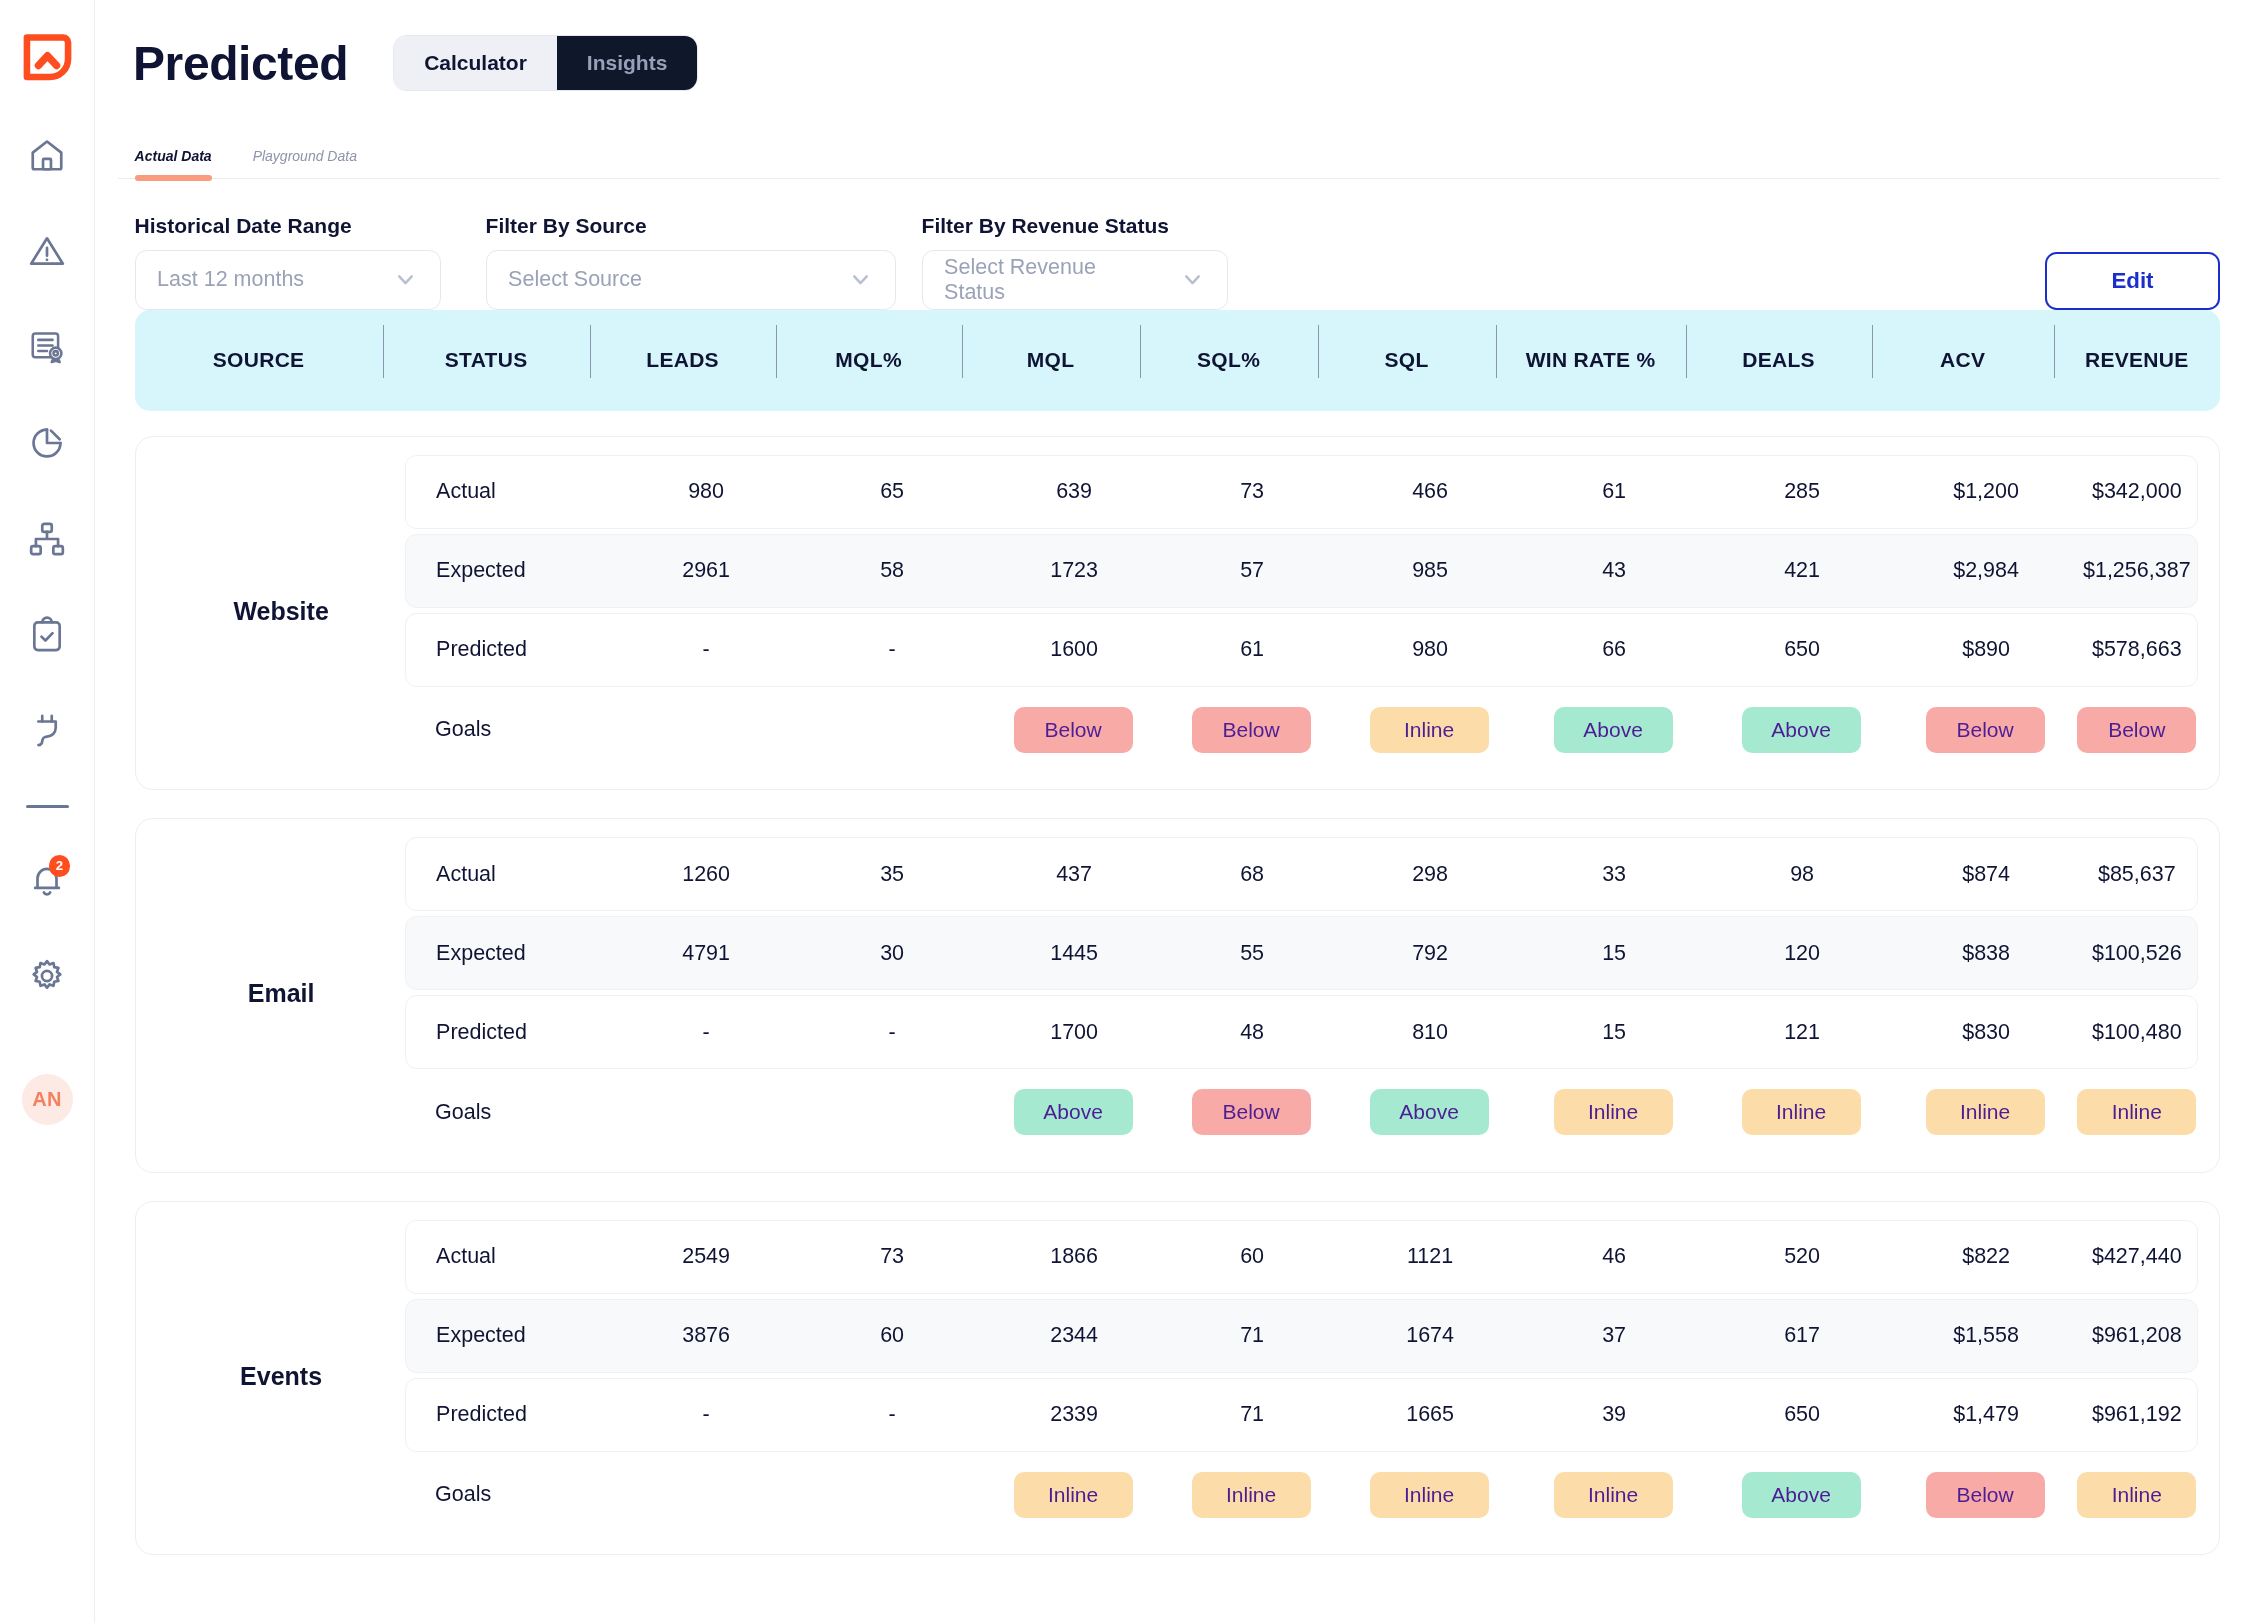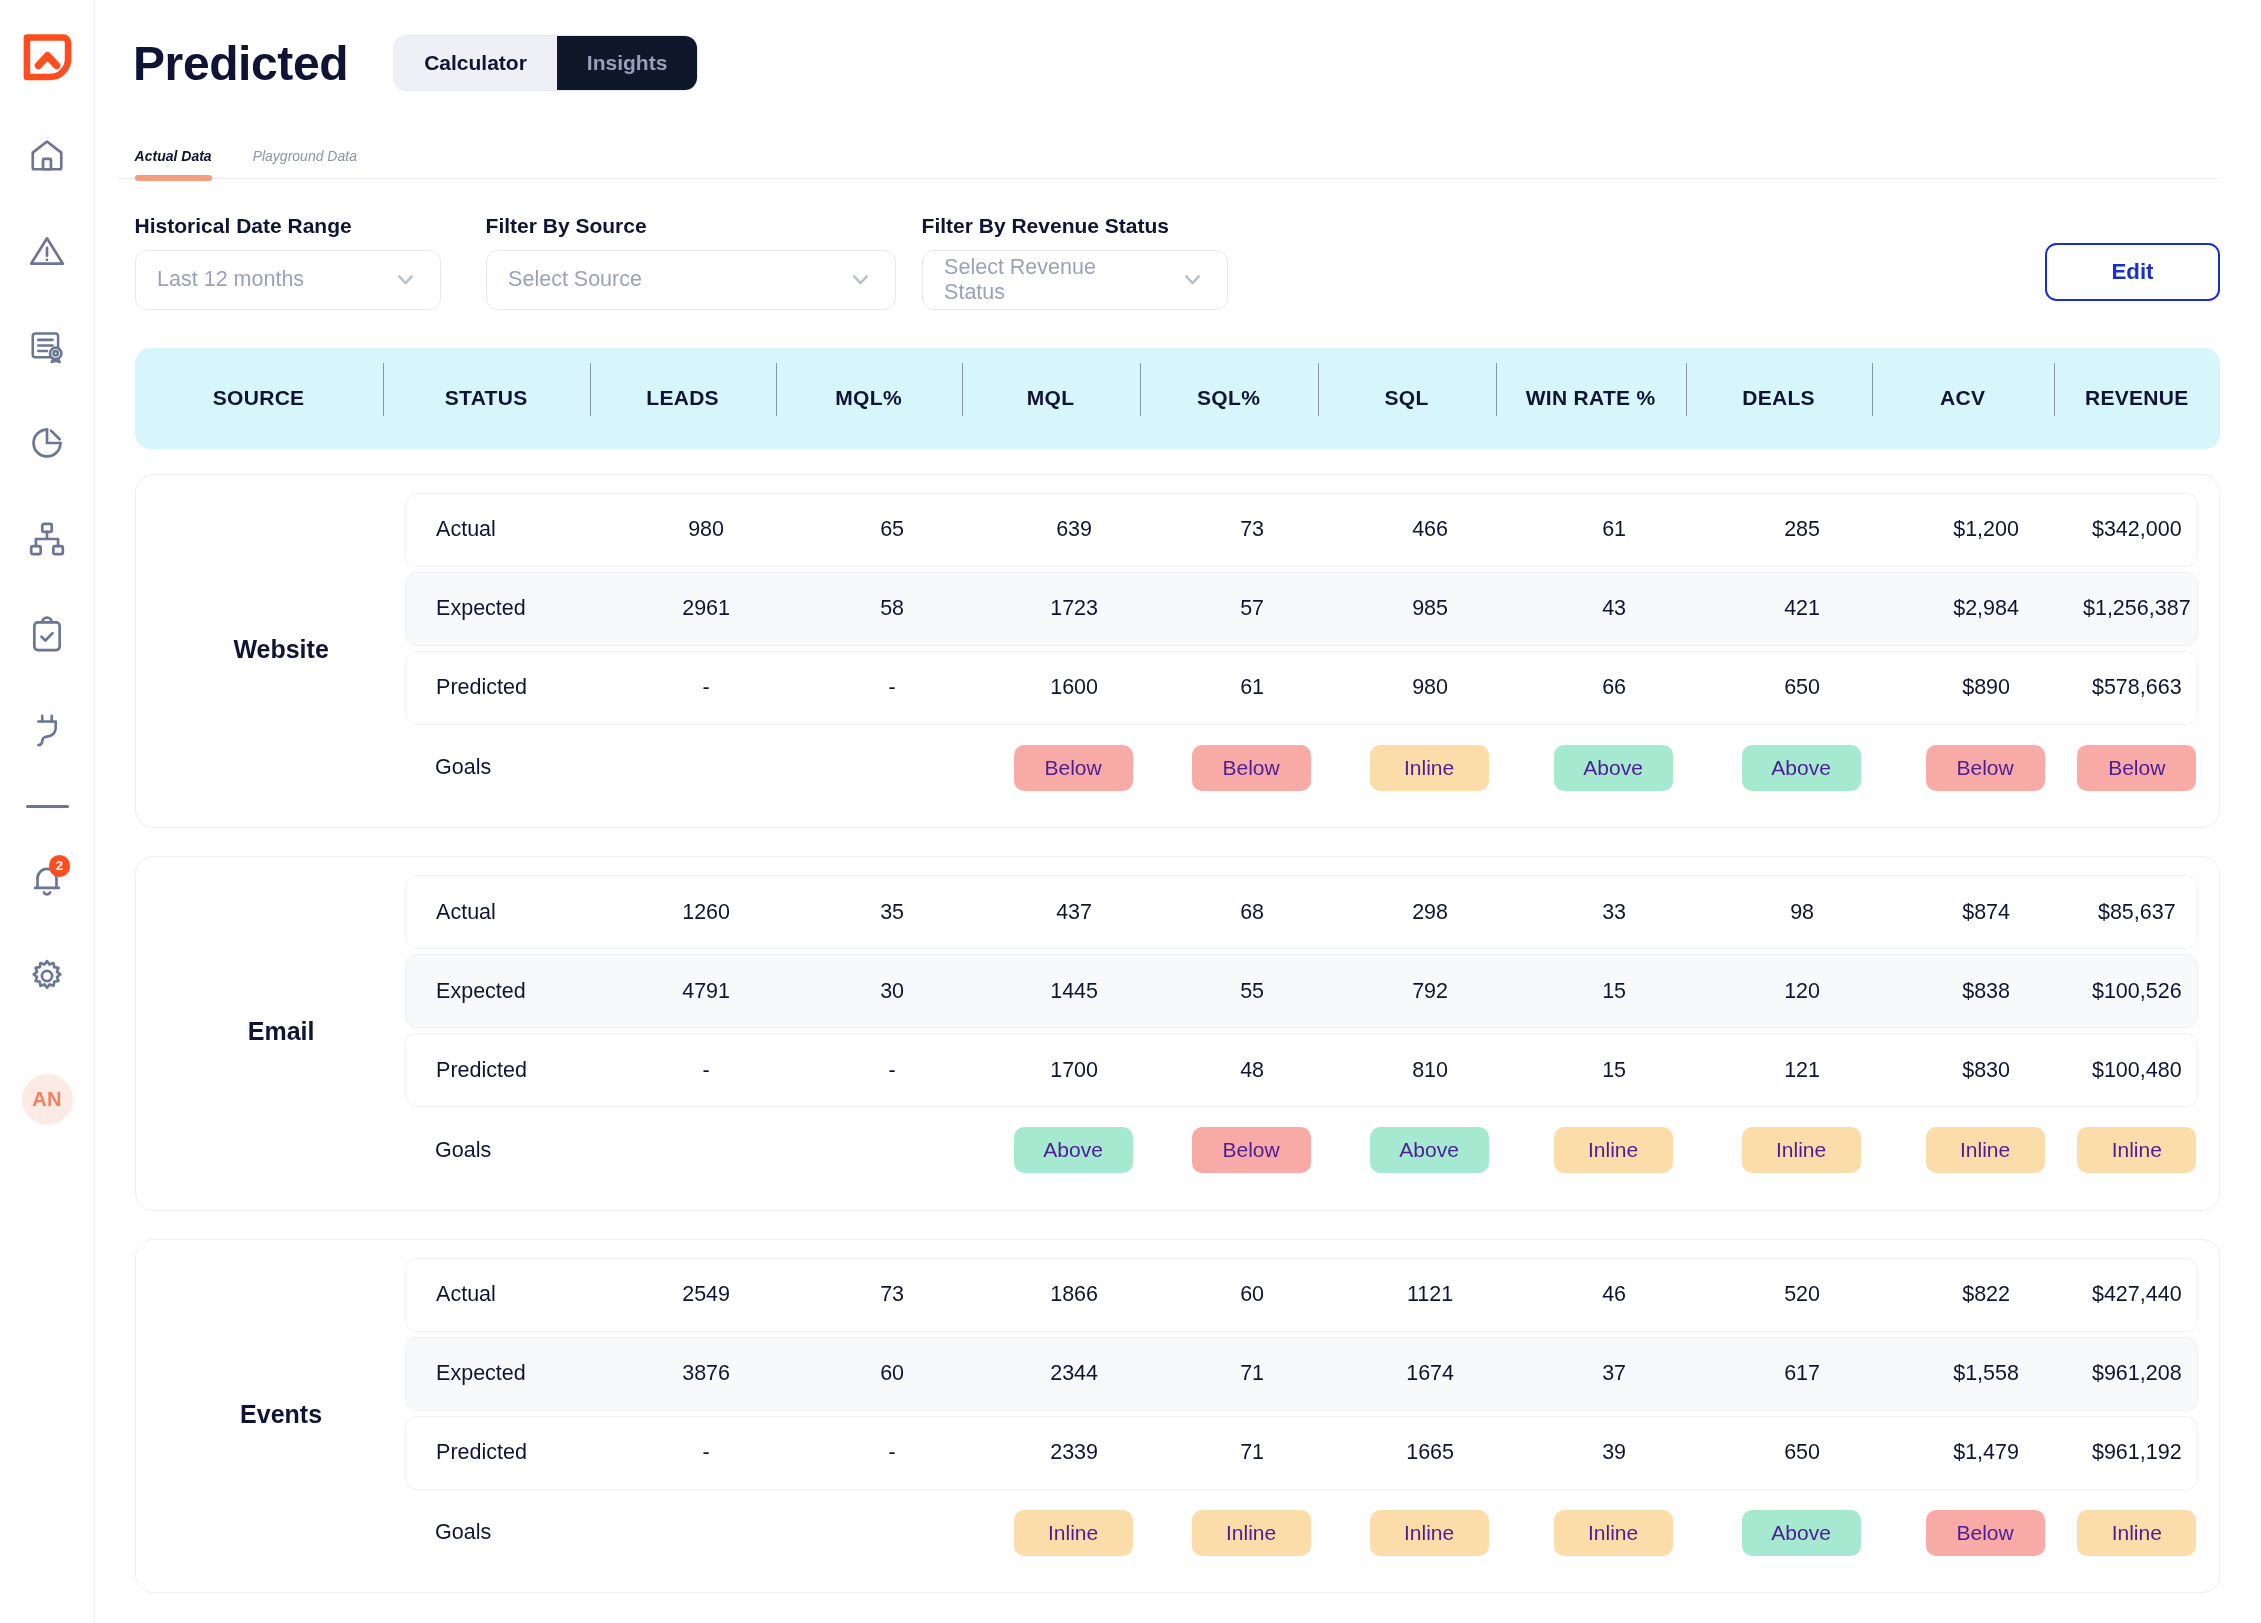--- a/index.html
+++ b/index.html
@@ -201,39 +201,38 @@
     margin-left: 18px;
     display: flex;
   }
   .f1 { width: 306px; }
   .f2 { width: 410px; margin-left: 45px; }
   .f3 { width: 306px; margin-left: 26px; }
 
   .edit-btn {
     position: absolute;
     right: 0;
-    bottom: 9px;
+    bottom: 0;
     width: 175px;
     height: 58px;
     border: 2.5px solid #1a2ecb;
     border-radius: 11.6px;
     background: #ffffff;
     color: #1a2ecb;
     font-size: 22.3px;
     font-weight: bold;
     display: flex;
     align-items: center;
     justify-content: center;
     cursor: pointer;
   }
 
   
   .table-wrap {
     padding-left: 16.6px;
-    margin-top: 38px;
   }
   .grid-row {
     display: grid;
     grid-template-columns:
       248px   
       207px   
       186px   
       186px   
       178px   
       178px   

